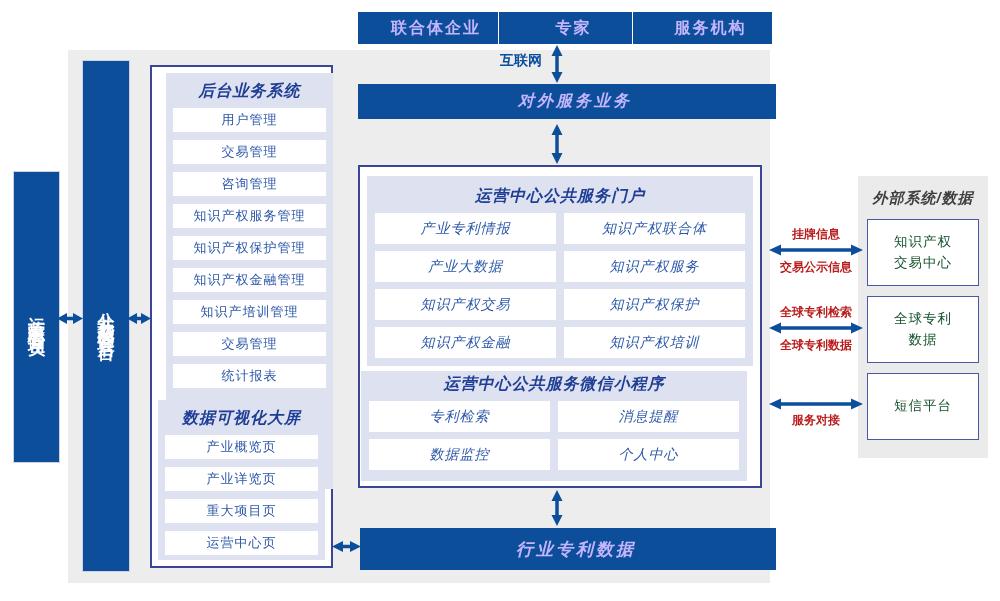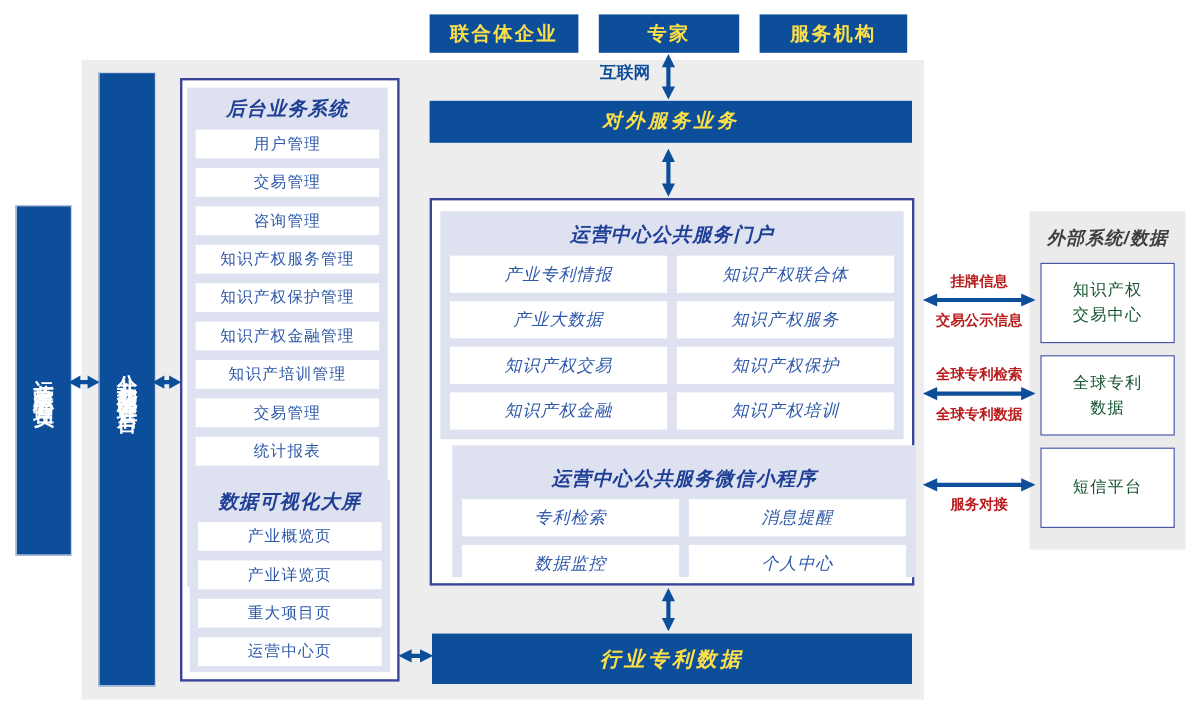--- a/index.html
+++ b/index.html
@@ -2,22 +2,22 @@
 <html><head>
 <meta charset="utf-8">
 <style>
   html,body{margin:0;padding:0;background:#ffffff;}
   body{font-family:"Liberation Sans",sans-serif;}
   .stage{position:relative;width:1000px;height:601px;background:#ffffff;overflow:hidden;}
   .abs{position:absolute;}
   .main-bg{left:68px;top:50px;width:702px;height:533px;background:#ededee;}
   .ext-bg{left:858px;top:176px;width:130px;height:282px;background:#ebebec;}
 
-  .dark-box{background:#0d4e9b;color:#fde047;display:flex;align-items:center;justify-content:center;
-            font-weight:bold;font-size:16px;letter-spacing:2px;}
+  .dark-box{background:#0d4e9b;color:#c4b5fd;display:flex;align-items:center;justify-content:center;
+            font-weight:bold;font-size:16px;letter-spacing:2px;padding-left:16px;}
   .actor-a{left:358px;top:12px;width:124px;height:32px;}
   .actor-b{left:499px;top:12px;width:117px;height:32px;}
   .actor-c{left:633px;top:12px;width:123px;height:32px;}
   .svc-bar{left:358px;top:84px;width:402px;height:35px;font-style:italic;letter-spacing:3px;}
   .patent-bar{left:360px;top:528px;width:400px;height:42px;font-style:italic;font-size:17px;letter-spacing:3px;}
 
   .v-bar{background:#0d4e9b;color:#ffffff;writing-mode:vertical-rl;display:flex;align-items:center;justify-content:center;
          font-weight:bold;font-size:17px;letter-spacing:4px;border:1px solid #ccd2e6;}
   .v-admin{left:13px;top:171px;width:45px;height:290px;}
   .v-common{left:82px;top:60px;width:46px;height:510px;}
@@ -25,25 +25,25 @@
   .outline-box{background:#ffffff;border:2px solid #3a459a;box-sizing:border-box;}
   .left-box{left:150px;top:65px;width:183px;height:503px;}
   .center-box{left:358px;top:165px;width:404px;height:323px;}
 
   .sub-panel{position:absolute;background:#dee2f0;box-sizing:border-box;padding:6px 7px;}
   .panel-title{font-weight:bold;font-style:italic;color:#1f3e95;text-align:center;font-size:16px;
                letter-spacing:1px;padding:2px 0 6px 0;}
   .item-list{display:flex;flex-direction:column;gap:8px;}
   .item{background:#ffffff;color:#2d58a9;display:flex;align-items:center;justify-content:center;
         height:24px;font-size:13px;letter-spacing:1px;}
-  .panel-backend{left:4px;top:6px;width:167px;height:416px;}
+  .panel-backend{left:14px;top:6px;width:167px;height:416px;}
   .panel-dataviz{left:6px;top:333px;width:167px;height:160px;}
 
   .panel-portal{left:7px;top:9px;width:386px;height:190px;padding:8px 8px;}
-  .panel-mini{left:17px;top:204px;width:386px;height:110px;padding:16px 8px;}
+  .panel-mini{left:1px;top:204px;width:386px;height:110px;padding:1px 8px;}
   .grid-2{display:grid;grid-template-columns:1fr 1fr;gap:7px 8px;}
   .grid-2 .item{height:31px;font-size:14px;font-style:italic;}
 
   .internet-label{left:466px;top:52px;width:76px;text-align:right;font-weight:bold;font-size:14px;color:#0d4e9b;}
 
   .ext-title{left:858px;top:189px;width:130px;text-align:center;font-weight:bold;font-style:italic;
              font-size:15px;color:#404040;letter-spacing:1px;}
   .ext-box{background:#ffffff;border:1px solid #4a58a5;box-sizing:border-box;color:#14532d;font-size:13.5px;
            display:flex;align-items:center;justify-content:center;text-align:center;line-height:1.5;letter-spacing:1px;}
   .ext-box span{display:inline-block;max-width:62px;}

